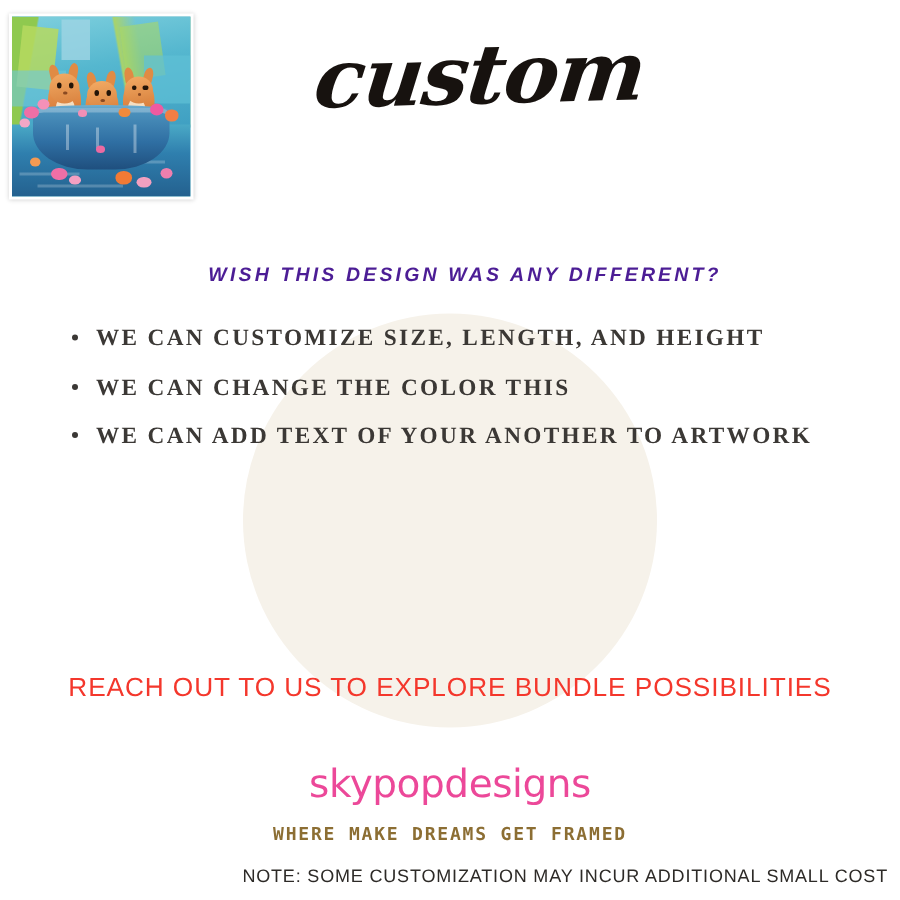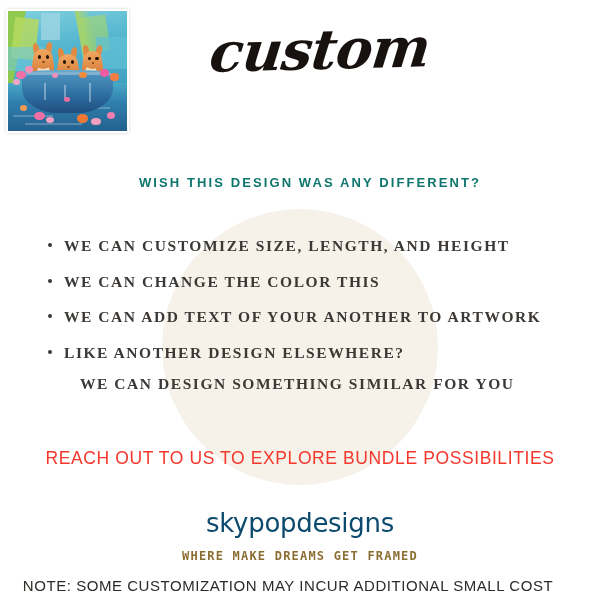--- a/index.html
+++ b/index.html
@@ -174,22 +174,23 @@
   #tagline-question {
     position: absolute;
     left: 60px;
     top: 175px;
     width: 500px;
     text-align: center;
     font-family: "Liberation Sans", sans-serif;
     font-weight: 700;
     font-size: 13px;
     letter-spacing: 2.1px;
-    color: #0f766e;
-    z-index: 2;
+    color: #4c1d95;
+    z-index: 2;
+    font-style: italic;
   }
 
   
   #benefits-list {
     position: absolute;
     left: 48px;
     top: 218px;
     width: 540px;
     margin: 0;
     padding: 0;
@@ -199,21 +200,20 @@
   .benefit-item {
     position: relative;
     font-family: "Liberation Serif", serif;
     font-weight: 700;
     font-size: 15.5px;
     letter-spacing: 1.55px;
     color: #3b3835;
     line-height: 1;
     margin-bottom: 17px;
     padding-left: 16px;
-    margin-top: 20px;
   }
   .benefit-item .bullet-dot {
     position: absolute;
     left: 0;
     top: 5px;
     width: 4px;
     height: 4px;
     border-radius: 50%;
     background: #3b3835;
   }
@@ -247,45 +247,45 @@
   #brand-name {
     position: absolute;
     left: 20px;
     top: 508px;
     width: 560px;
     text-align: center;
     font-family: "DejaVu Sans", sans-serif;
     font-weight: 400;
     font-size: 26px;
     letter-spacing: -0.3px;
-    color: #0c4a6e;
+    color: #ec4899;
     z-index: 2;
   }
   #brand-tagline {
     position: absolute;
     left: 20px;
     top: 549px;
     width: 560px;
     text-align: center;
     font-family: "DejaVu Sans Mono", monospace;
     font-weight: 700;
     font-size: 12px;
     letter-spacing: 1.2px;
     color: #8c6e33;
     z-index: 2;
   }
   #footer-note {
     position: absolute;
-    left: 8px;
+    left: 32px;
     top: 577px;
     width: 560px;
-    text-align: center;
+    text-align: right;
     font-family: "Liberation Sans", sans-serif;
     font-weight: 400;
-    font-size: 15px;
+    font-size: 12px;
     letter-spacing: 0.55px;
     color: #2d2a27;
     z-index: 2;
   }
 </style>
 </head>
 <body>
 
 <div id="page">
 
@@ -364,25 +364,20 @@
       <span>WE CAN CUSTOMIZE SIZE, LENGTH, AND HEIGHT</span>
     </li>
     <li class="benefit-item">
       <span class="bullet-dot"></span>
       <span>WE CAN CHANGE THE COLOR THIS</span>
     </li>
     <li class="benefit-item">
       <span class="bullet-dot"></span>
       <span>WE CAN ADD TEXT OF YOUR ANOTHER TO ARTWORK</span>
     </li>
-    <li class="benefit-item">
-      <span class="bullet-dot"></span>
-      <span>LIKE ANOTHER DESIGN ELSEWHERE?</span>
-      <div class="benefit-subline">WE CAN DESIGN SOMETHING SIMILAR FOR YOU</div>
-    </li>
   </ul>
 
   <div id="cta-line">REACH OUT TO US TO EXPLORE BUNDLE POSSIBILITIES</div>
 
   <div id="brand-name">skypopdesigns</div>
   <div id="brand-tagline">WHERE MAKE DREAMS GET FRAMED</div>
   <div id="footer-note">NOTE: SOME CUSTOMIZATION MAY INCUR ADDITIONAL SMALL COST</div>
 
 </div>
 

